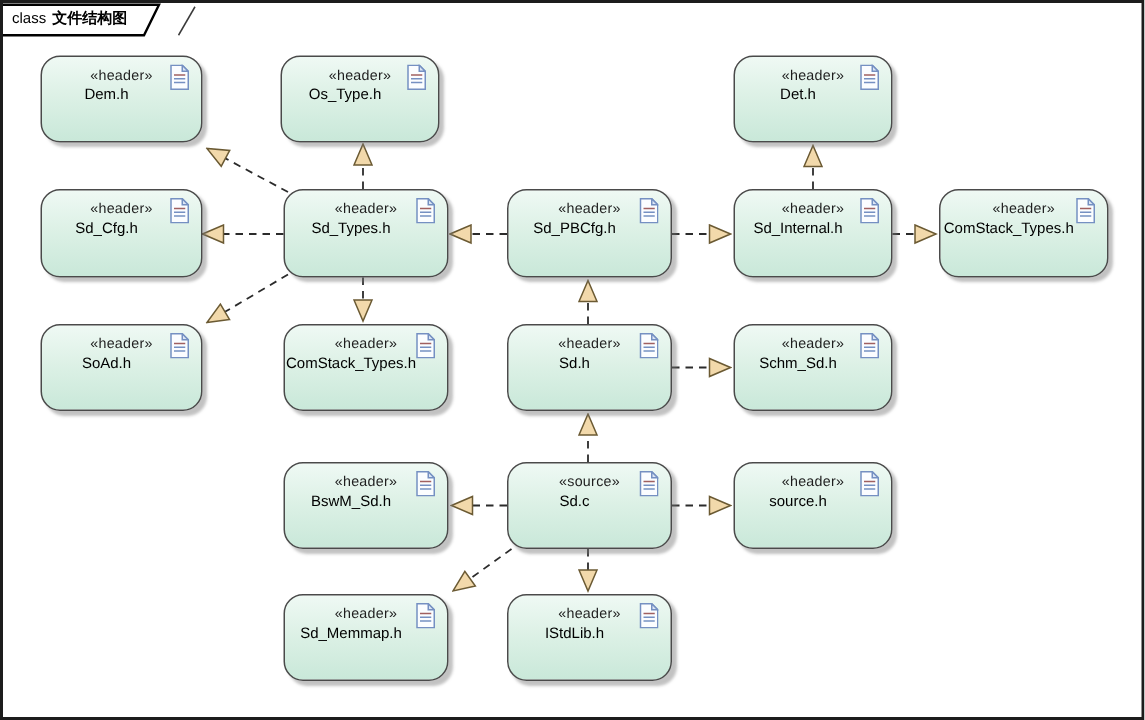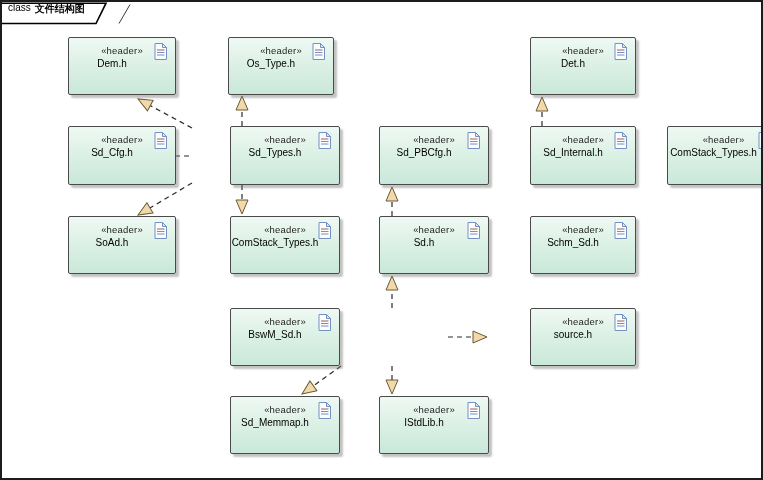--- a/index.html
+++ b/index.html
@@ -6,32 +6,31 @@
   .canvas {
     position:relative; width:763px; height:480px; box-sizing:border-box;
     border:2px solid #1c1c1c; background:#ffffff; overflow:hidden;
     font-family:"Liberation Sans","DejaVu Sans",sans-serif;
   }
   svg.layer { position:absolute; left:0; top:0; width:759px; height:476px; }
   line.edge { stroke:#2b2b2b; stroke-width:1.2; stroke-dasharray:5 4; fill:none; }
 
   .node {
     position:absolute; box-sizing:border-box;
-    border:1px solid #4a4a4a; border-radius:2px;
+    border:1px solid #4a4a4a; border-radius:13px;
     background:linear-gradient(180deg,#eff9f4 0%,#ddf1e6 45%,#c9e8d9 100%);
     box-shadow:3px 3px 2px rgba(120,120,120,0.45);
-    margin-left:41px;
   }
   .stereo { margin-top:7px; text-align:center; font-size:9.5px; color:#1e1e1e; letter-spacing:.2px; }
   .nname  { margin-top:2px; text-align:center; padding-right:20px; font-size:10px; font-weight:normal; color:#000; white-space:nowrap; }
   .doc { position:absolute; top:5px; right:8px; width:13px; height:17px; }
 
   .tab-label {
     position:absolute; left:0; top:0; width:104px; height:20px;
-    display:flex; align-items:flex-start; padding-left:6px; box-sizing:border-box;
+    display:flex; align-items:center; padding-left:6px; box-sizing:border-box;
   }
   .tab-keyword { font-size:10px; color:#000; }
   .tab-title   { font-size:10px; font-weight:bold; color:#000; margin-left:4px; white-space:nowrap; }
 </style>
 </head>
 <body>
 
 <div class="canvas">
 
   <svg class="layer">
@@ -160,20 +159,27 @@
         <use href="#doc-icon"></use>
       </svg>
   </div>
   <div class="node" style="left:187px;top:306px;width:110px;height:58px">
     <div class="stereo">«header»</div>
     <div class="nname">BswM_Sd.h</div>
     <svg class="doc">
         <use href="#doc-icon"></use>
       </svg>
   </div>
+  <div class="node" style="left:336px;top:306px;width:110px;height:58px">
+    <div class="stereo">«source»</div>
+    <div class="nname">Sd.c</div>
+    <svg class="doc">
+        <use href="#doc-icon"></use>
+      </svg>
+  </div>
   <div class="node" style="left:487px;top:306px;width:106px;height:58px">
     <div class="stereo">«header»</div>
     <div class="nname">source.h</div>
     <svg class="doc">
         <use href="#doc-icon"></use>
       </svg>
   </div>
   <div class="node" style="left:187px;top:394px;width:110px;height:58px">
     <div class="stereo">«header»</div>
     <div class="nname">Sd_Memmap.h</div>

